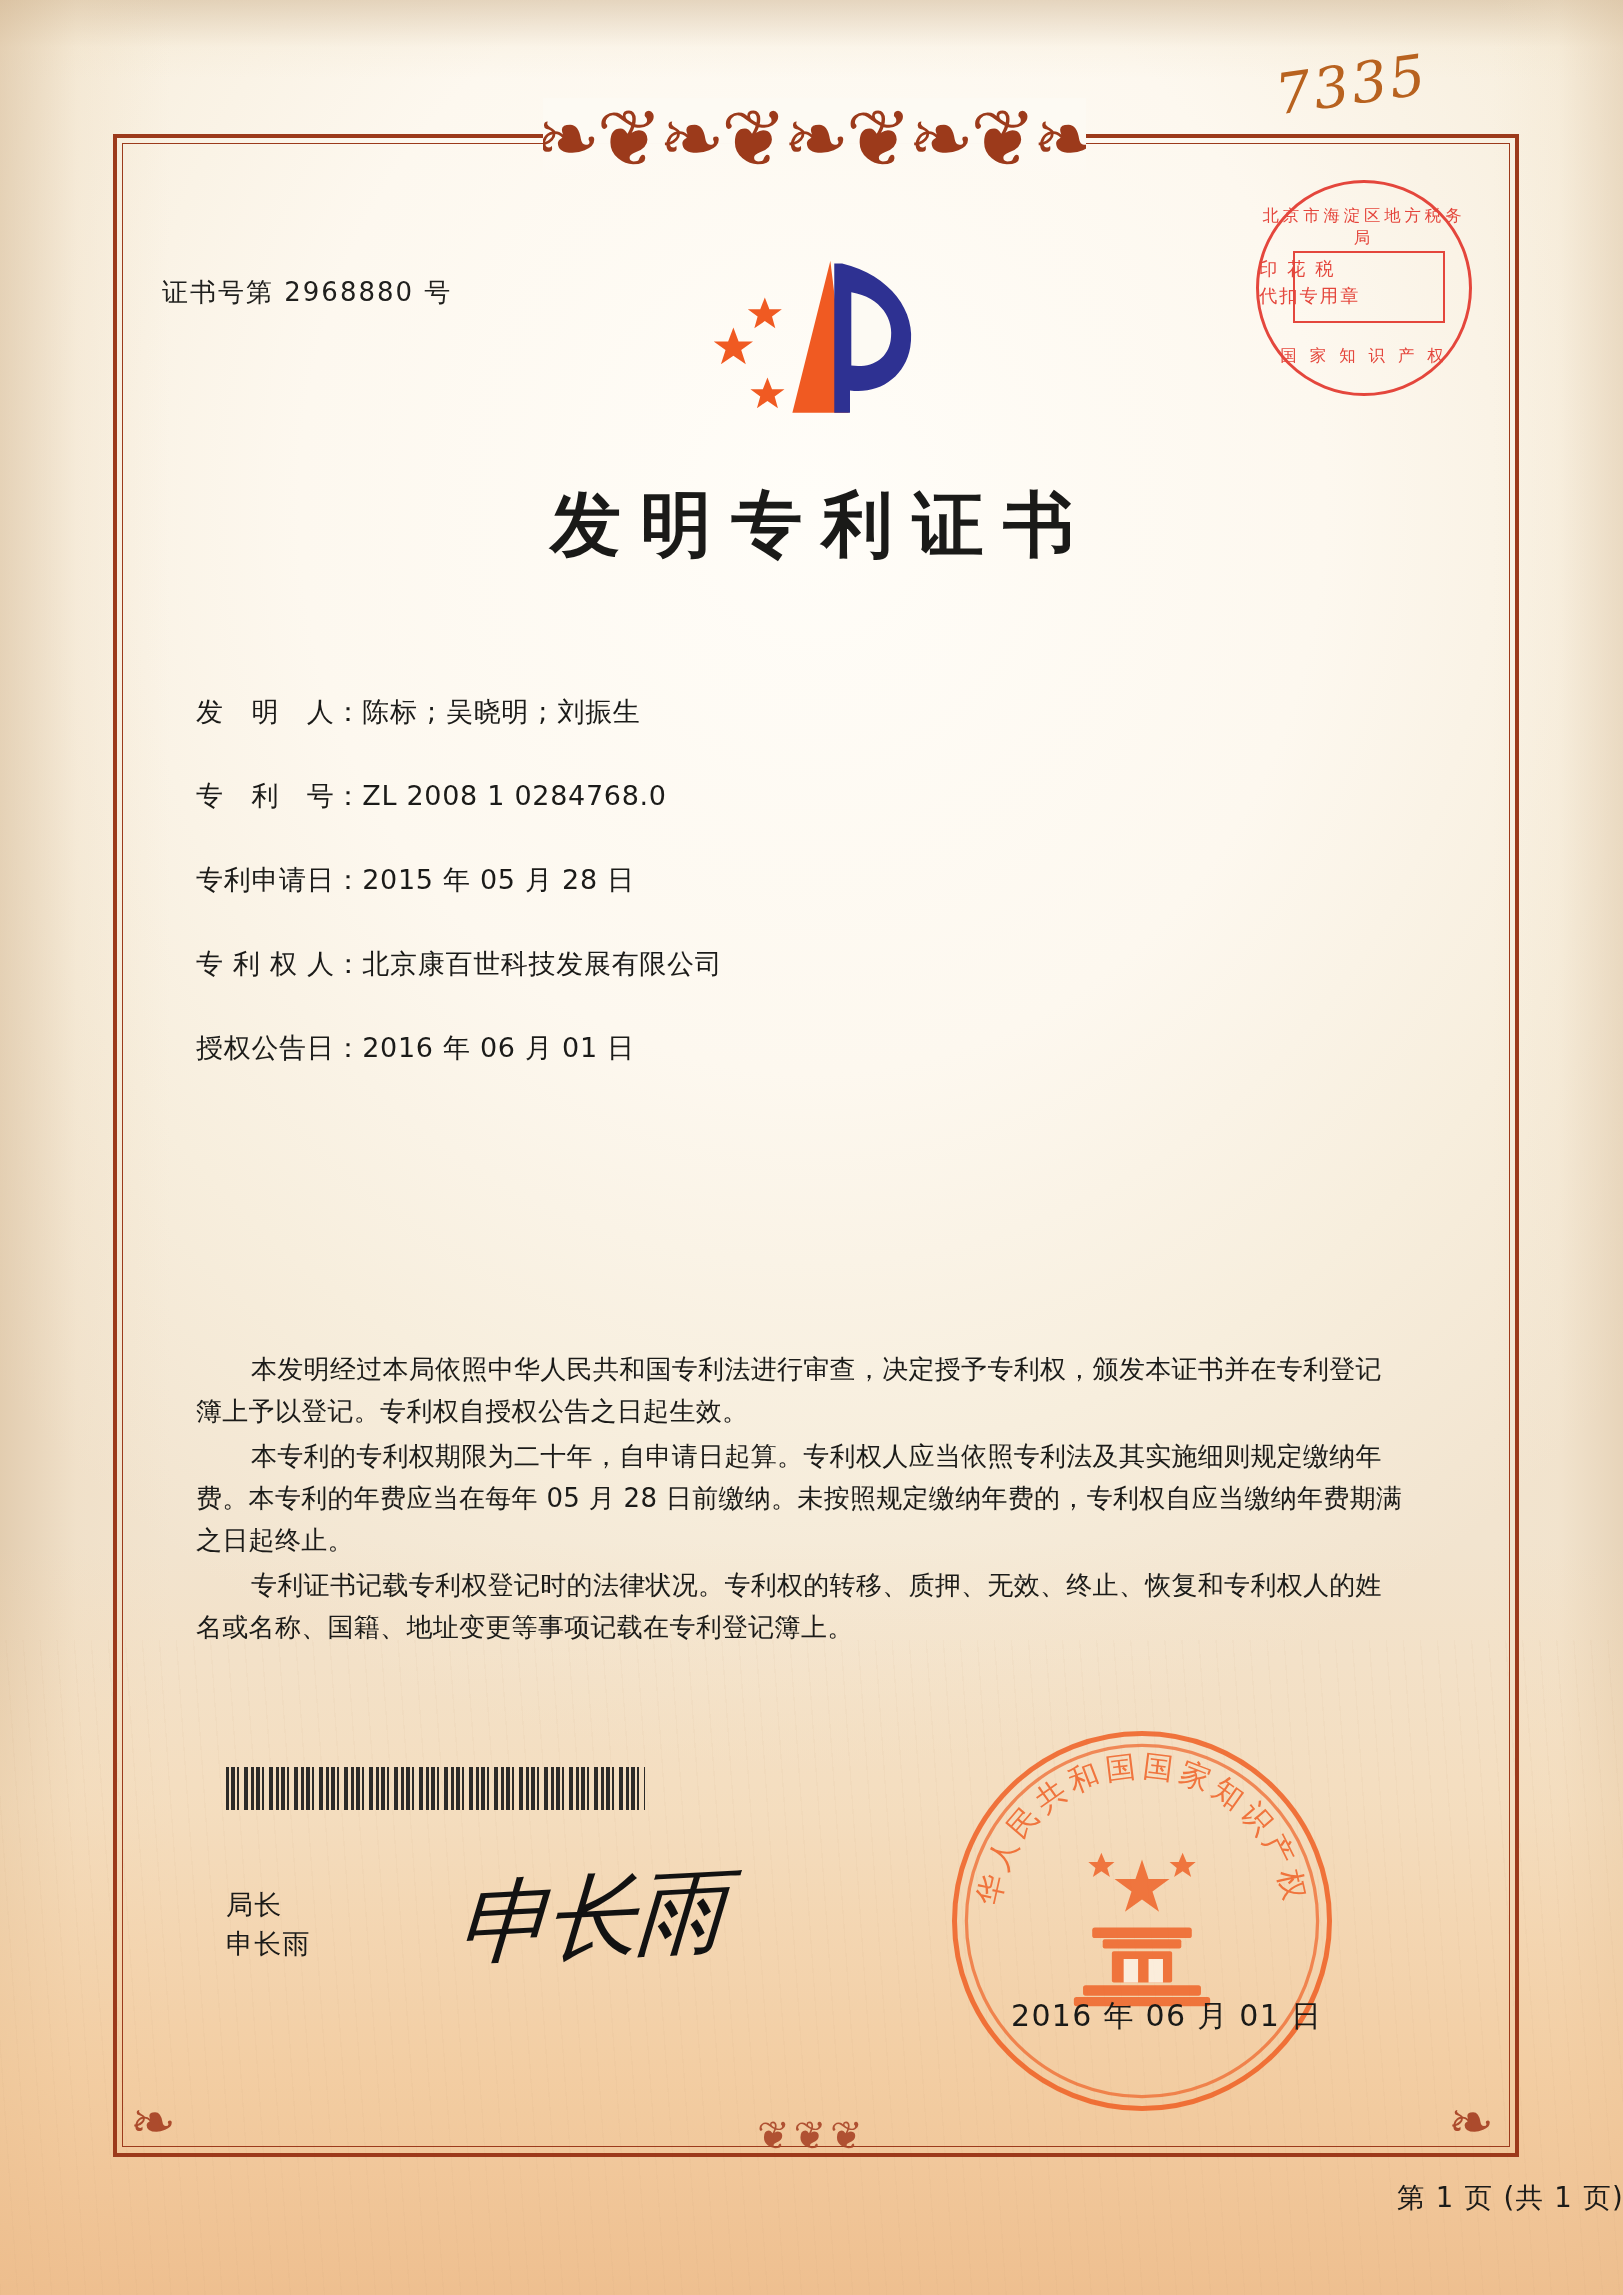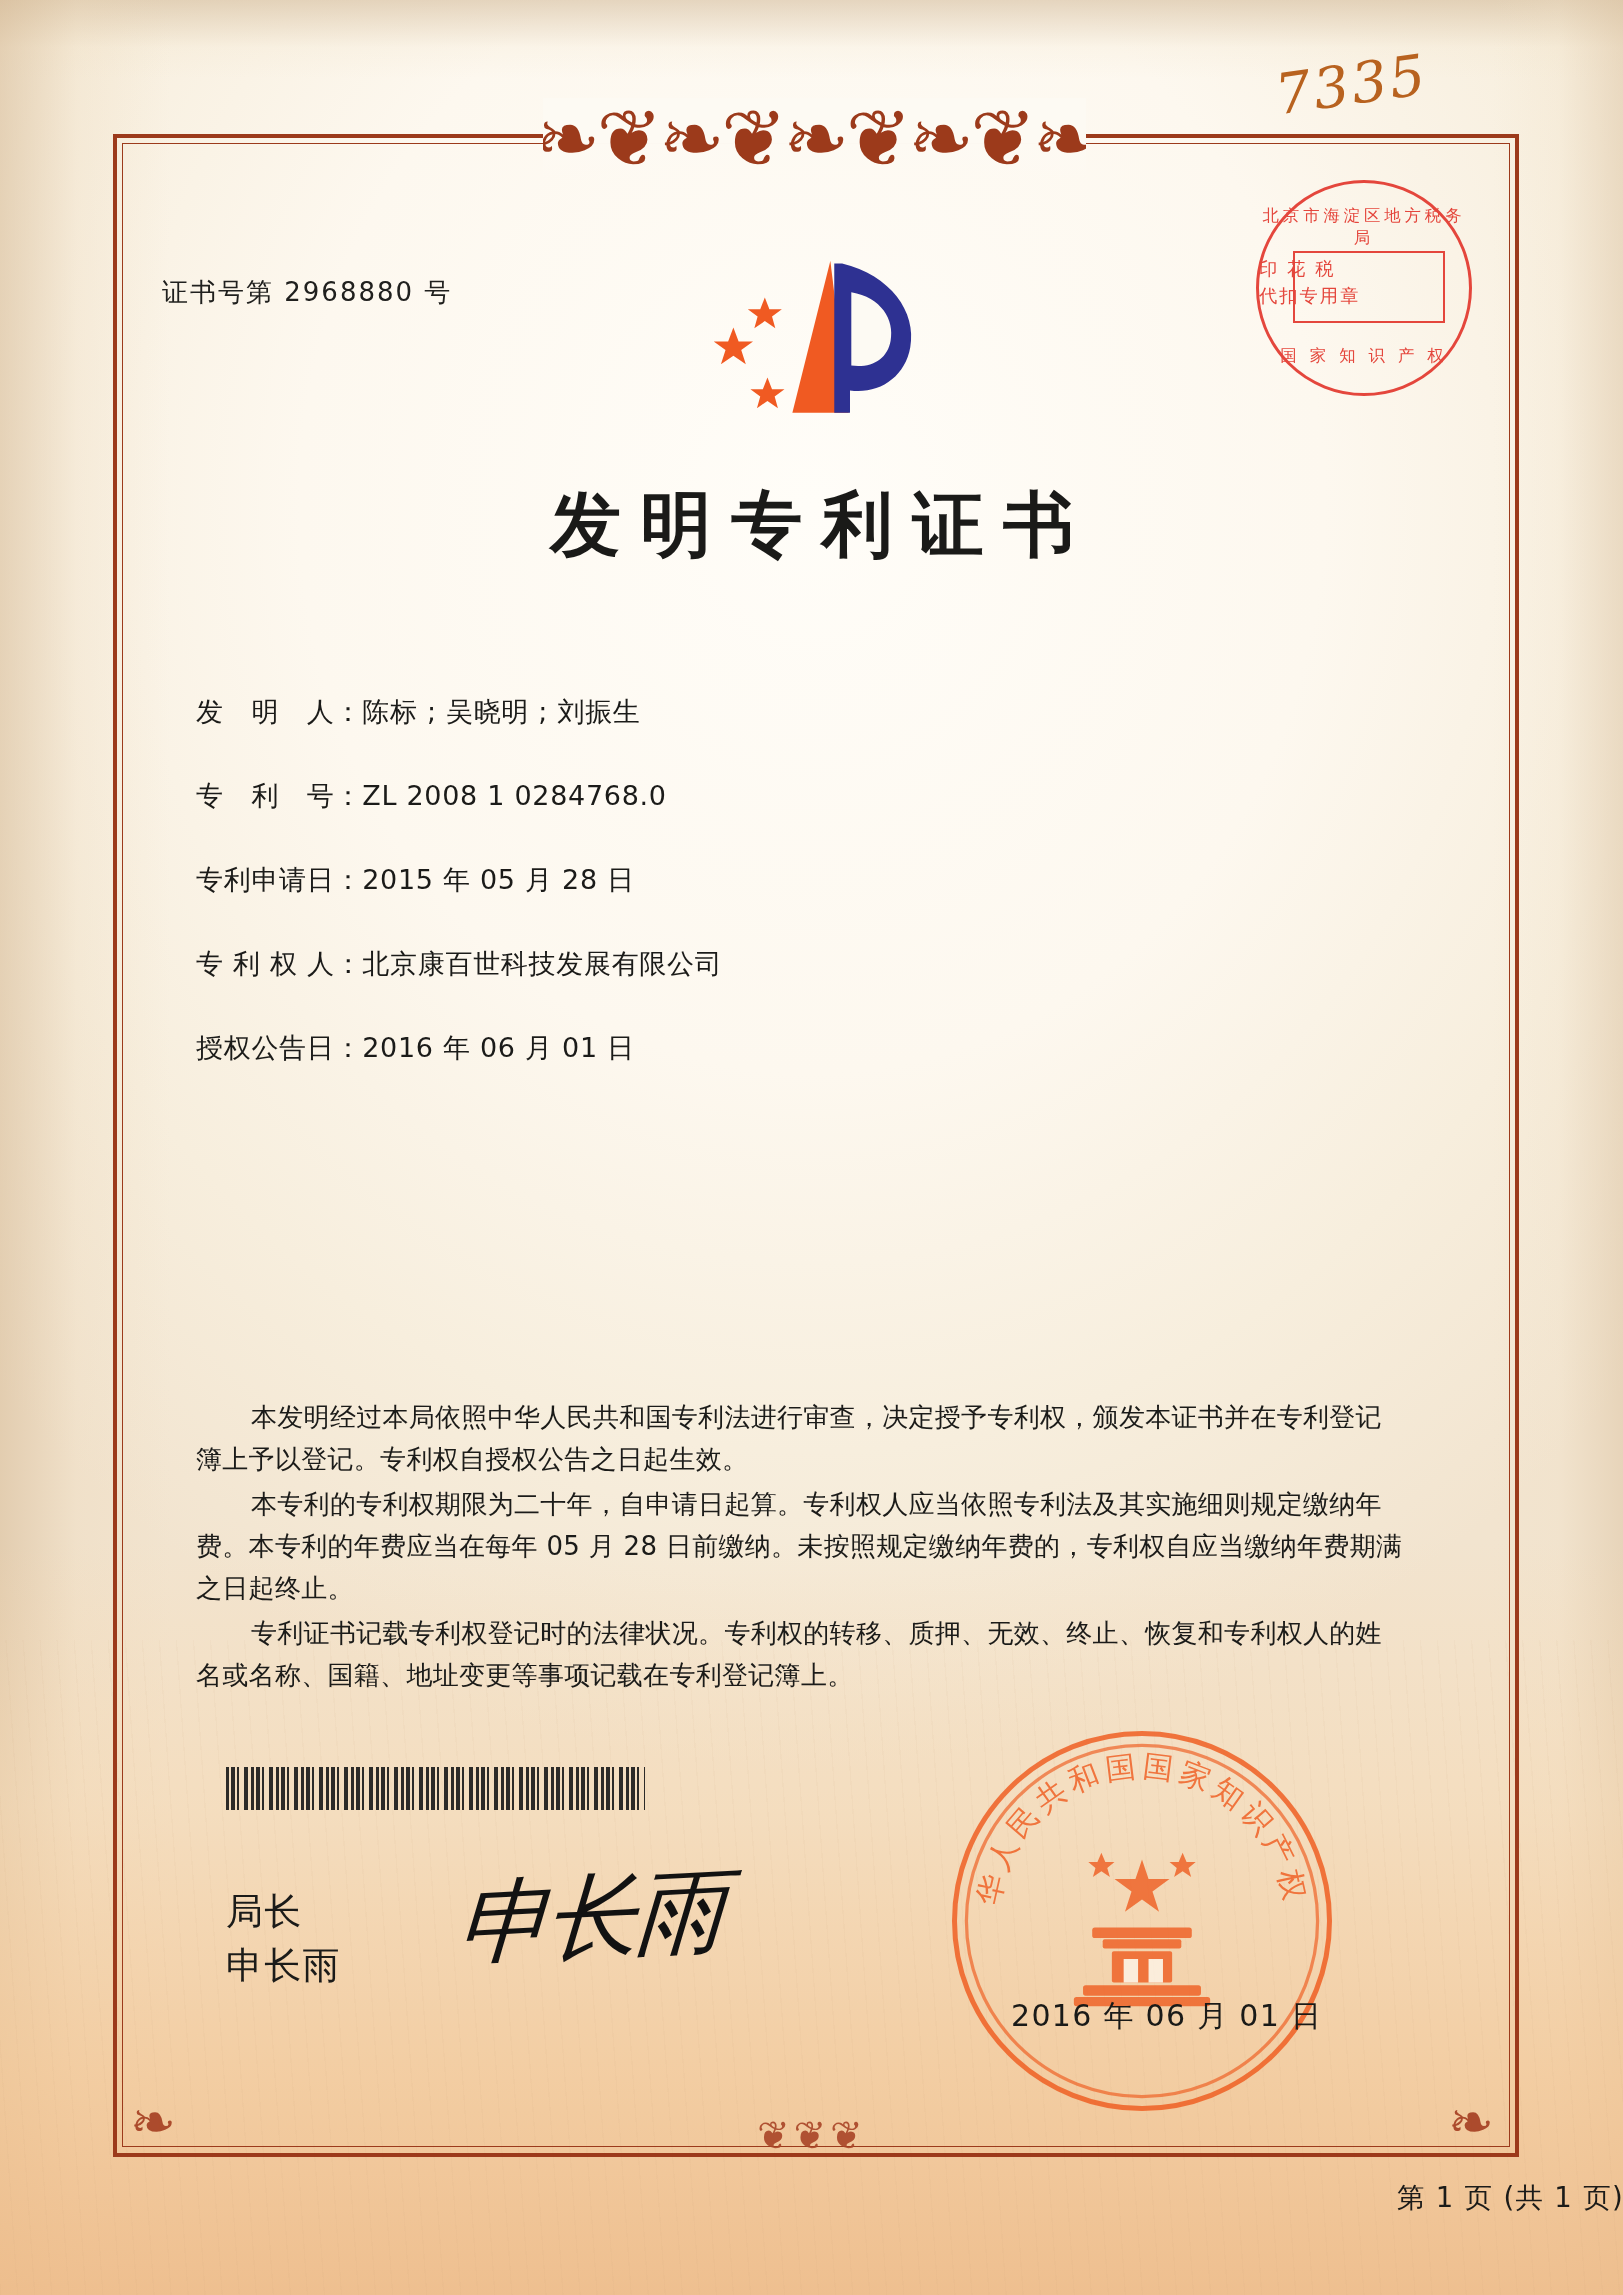--- a/index.html
+++ b/index.html
@@ -172,21 +172,20 @@
   
   .paras {
     position: absolute;
     left: 196px;
     top: 1348px;
     width: 1211px;
     font-size: 26px;
     line-height: 1.62;
     color: #1b1b19;
     font-family: "DejaVu Sans", sans-serif;
-    margin-top: 48px;
   }
   .paras p {
     margin: 0 0 2.6px 0;
     text-indent: 55px;
     letter-spacing: 0.3px;
   }
 
   
   .barcode {
     position: absolute;
@@ -200,21 +199,21 @@
       #1b1b1b 11px, #1b1b1b 13px, transparent 13px, transparent 17.7px,
       #1b1b1b 17.7px, #1b1b1b 22px, transparent 22px, transparent 25px);
     opacity: 0.92;
   }
 
   
   .director {
     position: absolute;
     left: 226px;
     top: 1885px;
-    font-size: 37px;
+    font-size: 27px;
     line-height: 1.45;
     color: #1b1b19;
     letter-spacing: 1.3px;
   }
   .signature {
     position: absolute;
     left: 458px;
     top: 1856px;
     font-family: "DejaVu Serif", serif;
     font-size: 92px;

